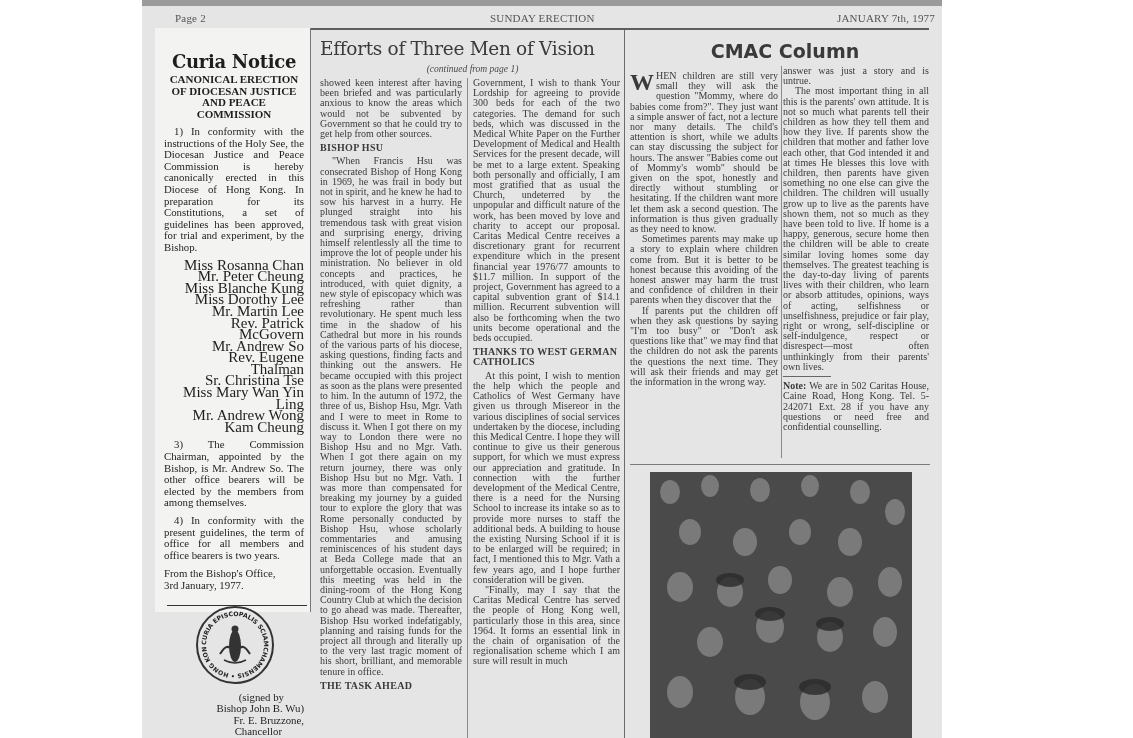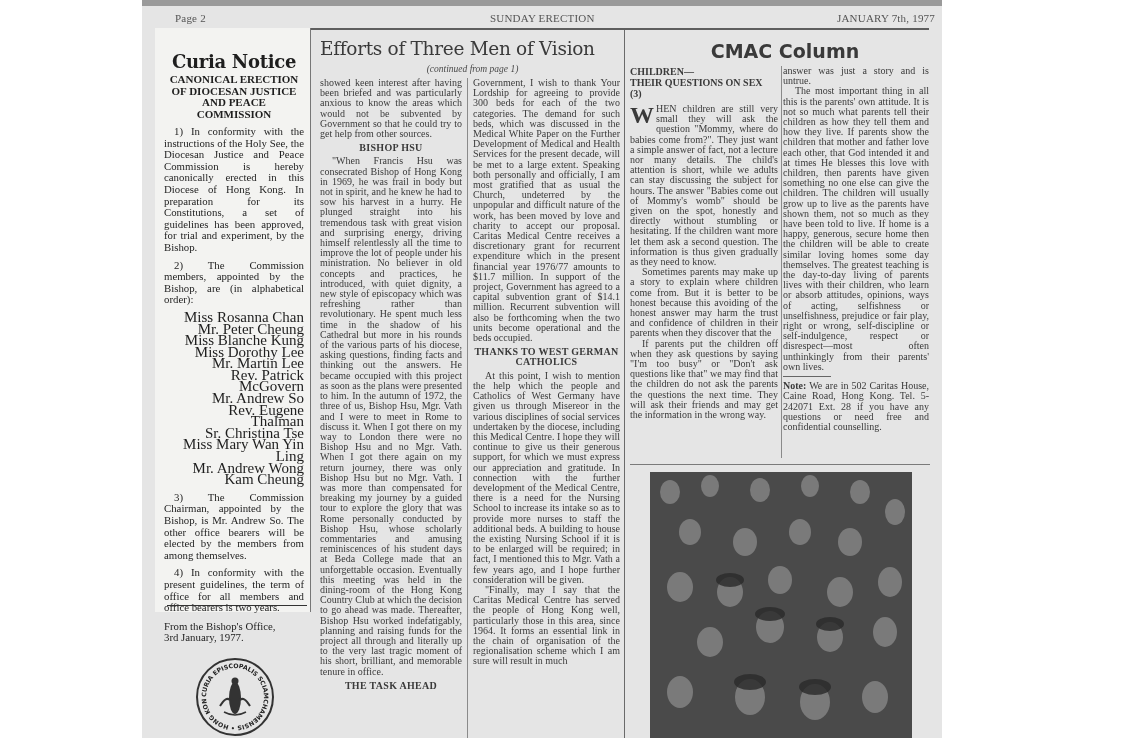--- a/index.html
+++ b/index.html
@@ -54,21 +54,21 @@
   }
   .efforts-cont {
     position:absolute; left:178px; top:64px; width:305px; text-align:center;
     font-style:italic; font-size:9.5px; color:#4a4a4a;
   }
   .col {
     position:absolute; font-size:10px; line-height:10.2px; text-align:justify; color:#3a3a3a;
   }
   .col p { margin:0; }
   .col p.indent { text-indent:12px; }
-  .col .sub { text-align:center; font-weight:bold; font-size:10px; margin:4px 0 3px 0; letter-spacing:0.3px; }
+  .col .sub { text-align:left; font-weight:bold; font-size:10px; margin:4px 0 3px 0; letter-spacing:0.3px; }
   .col-a { left:178px; top:78px; width:142px; }
   .col-b { left:331px; top:78px; width:147px; }
   .vrule { position:absolute; width:1px; background:#8a8a8a; }
 
   .cmac-title {
     position:absolute; left:488px; top:40px; width:310px; text-align:center;
     font-family:"DejaVu Sans", sans-serif; font-weight:bold; font-size:19px; color:#3a3a3a;
   }
   .col-c { left:488px; top:66px; width:148px; }
   .col-d { left:641px; top:66px; width:146px; }
@@ -96,21 +96,20 @@
     <span class="rh-left">Page 2</span>
     <span class="rh-center">SUNDAY ERECTION</span>
     <span class="rh-right">JANUARY 7th, 1977</span>
   </div>
   <div class="head-rule"></div>
 
   <div class="notice">
     <div class="notice-title">Curia Notice</div>
     <div class="notice-sub">CANONICAL ERECTION OF DIOCESAN JUSTICE AND PEACE COMMISSION</div>
     <p class="indent">1) In conformity with the instructions of the Holy See, the Diocesan Justice and Peace Commission is hereby canonically erected in this Diocese of Hong Kong. In preparation for its Constitutions, a set of guidelines has been approved, for trial and experiment, by the Bishop.</p>
-    <p class="indent">2) The Commission members, appointed by the Bishop, are (in alphabetical order):</p>
     <ul class="members">
       <li>Miss Rosanna Chan</li>
       <li>Mr. Peter Cheung</li>
       <li>Miss Blanche Kung</li>
       <li>Miss Dorothy Lee</li>
       <li>Mr. Martin Lee</li>
       <li>Rev. Patrick McGovern</li>
       <li>Mr. Andrew So</li>
       <li>Rev. Eugene Thalman</li>
       <li>Sr. Christina Tse</li>
@@ -159,25 +158,20 @@
   <div class="col col-b">
     <p>Government, I wish to thank Your Lordship for agreeing to provide 300 beds for each of the two categories. The demand for such beds, which was discussed in the Medical White Paper on the Further Development of Medical and Health Services for the present decade, will be met to a large extent. Speaking both personally and officially, I am most gratified that as usual the Church, undeterred by the unpopular and difficult nature of the work, has been moved by love and charity to accept our proposal. Caritas Medical Centre receives a discretionary grant for recurrent expenditure which in the present financial year 1976/77 amounts to $11.7 million. In support of the project, Government has agreed to a capital subvention grant of $14.1 million. Recurrent subvention will also be forthcoming when the two units become operational and the beds occupied.</p>
     <div class="sub">THANKS TO WEST GERMAN CATHOLICS</div>
     <p class="indent">At this point, I wish to mention the help which the people and Catholics of West Germany have given us through Misereor in the various disciplines of social services undertaken by the diocese, including this Medical Centre. I hope they will continue to give us their generous support, for which we must express our appreciation and gratitude. In connection with the further development of the Medical Centre, there is a need for the Nursing School to increase its intake so as to provide more nurses to staff the additional beds. A building to house the existing Nursing School if it is to be enlarged will be required; in fact, I mentioned this to Mgr. Vath a few years ago, and I hope further consideration will be given.</p>
     <p class="indent">"Finally, may I say that the Caritas Medical Centre has served the people of Hong Kong well, particularly those in this area, since 1964. It forms an essential link in the chain of organisation of the regionalisation scheme which I am sure will result in much</p>
   </div>
   <div class="vrule" style="left:482px;top:30px;height:708px;background:#6a6a6a;"></div>
 
   <div class="cmac-title">CMAC Column</div>
   <div class="col col-c">
-    <div class="cmac-head">
-      <div>CHILDREN—</div>
-      <div>THEIR QUESTIONS ON SEX</div>
-      <div>(3)</div>
-    </div>
     <p style="margin-top:5px;">
       <span class="dropcap">W</span><span>HEN children are still very small they will ask the question "Mommy, where do babies come from?". They just want a simple answer of fact, not a lecture nor many details. The child's attention is short, while we adults can stay discussing the subject for hours. The answer "Babies come out of Mommy's womb" should be given on the spot, honestly and directly without stumbling or hesitating. If the children want more let them ask a second question. The information is thus given gradually as they need to know.</span>
     </p>
     <p class="indent">Sometimes parents may make up a story to explain where children come from. But it is better to be honest because this avoiding of the honest answer may harm the trust and confidence of children in their parents when they discover that the</p>
     <p class="indent">If parents put the children off when they ask questions by saying "I'm too busy" or "Don't ask questions like that" we may find that the children do not ask the parents the questions the next time. They will ask their friends and may get the information in the wrong way.</p>
   </div>
   <div class="vrule" style="left:639px;top:66px;height:392px;"></div>
   <div class="col col-d">
     <p>answer was just a story and is untrue.</p>
     <p class="indent">The most important thing in all this is the parents' own attitude. It is not so much what parents tell their children as how they tell them and how they live. If parents show the children that mother and father love each other, that God intended it and at times He blesses this love with children, then parents have given something no one else can give the children. The children will usually grow up to live as the parents have shown them, not so much as they have been told to live. If home is a happy, generous, secure home then the children will be able to create similar loving homes some day themselves. The greatest teaching is the day-to-day living of parents lives with their children, who learn or absorb attitudes, opinions, ways of acting, selfishness or unselfishness, prejudice or fair play, right or wrong, self-discipline or self-indulgence, respect or disrespect—most often unthinkingly from their parents' own lives.</p>

